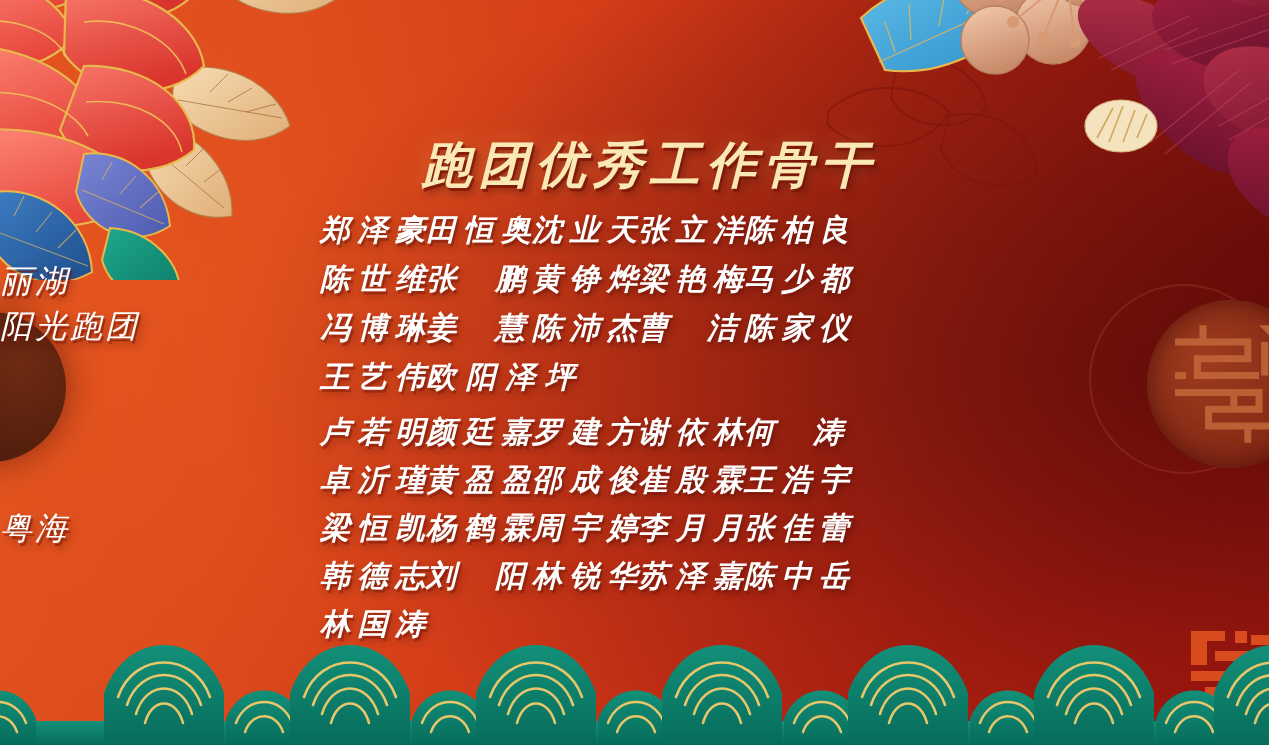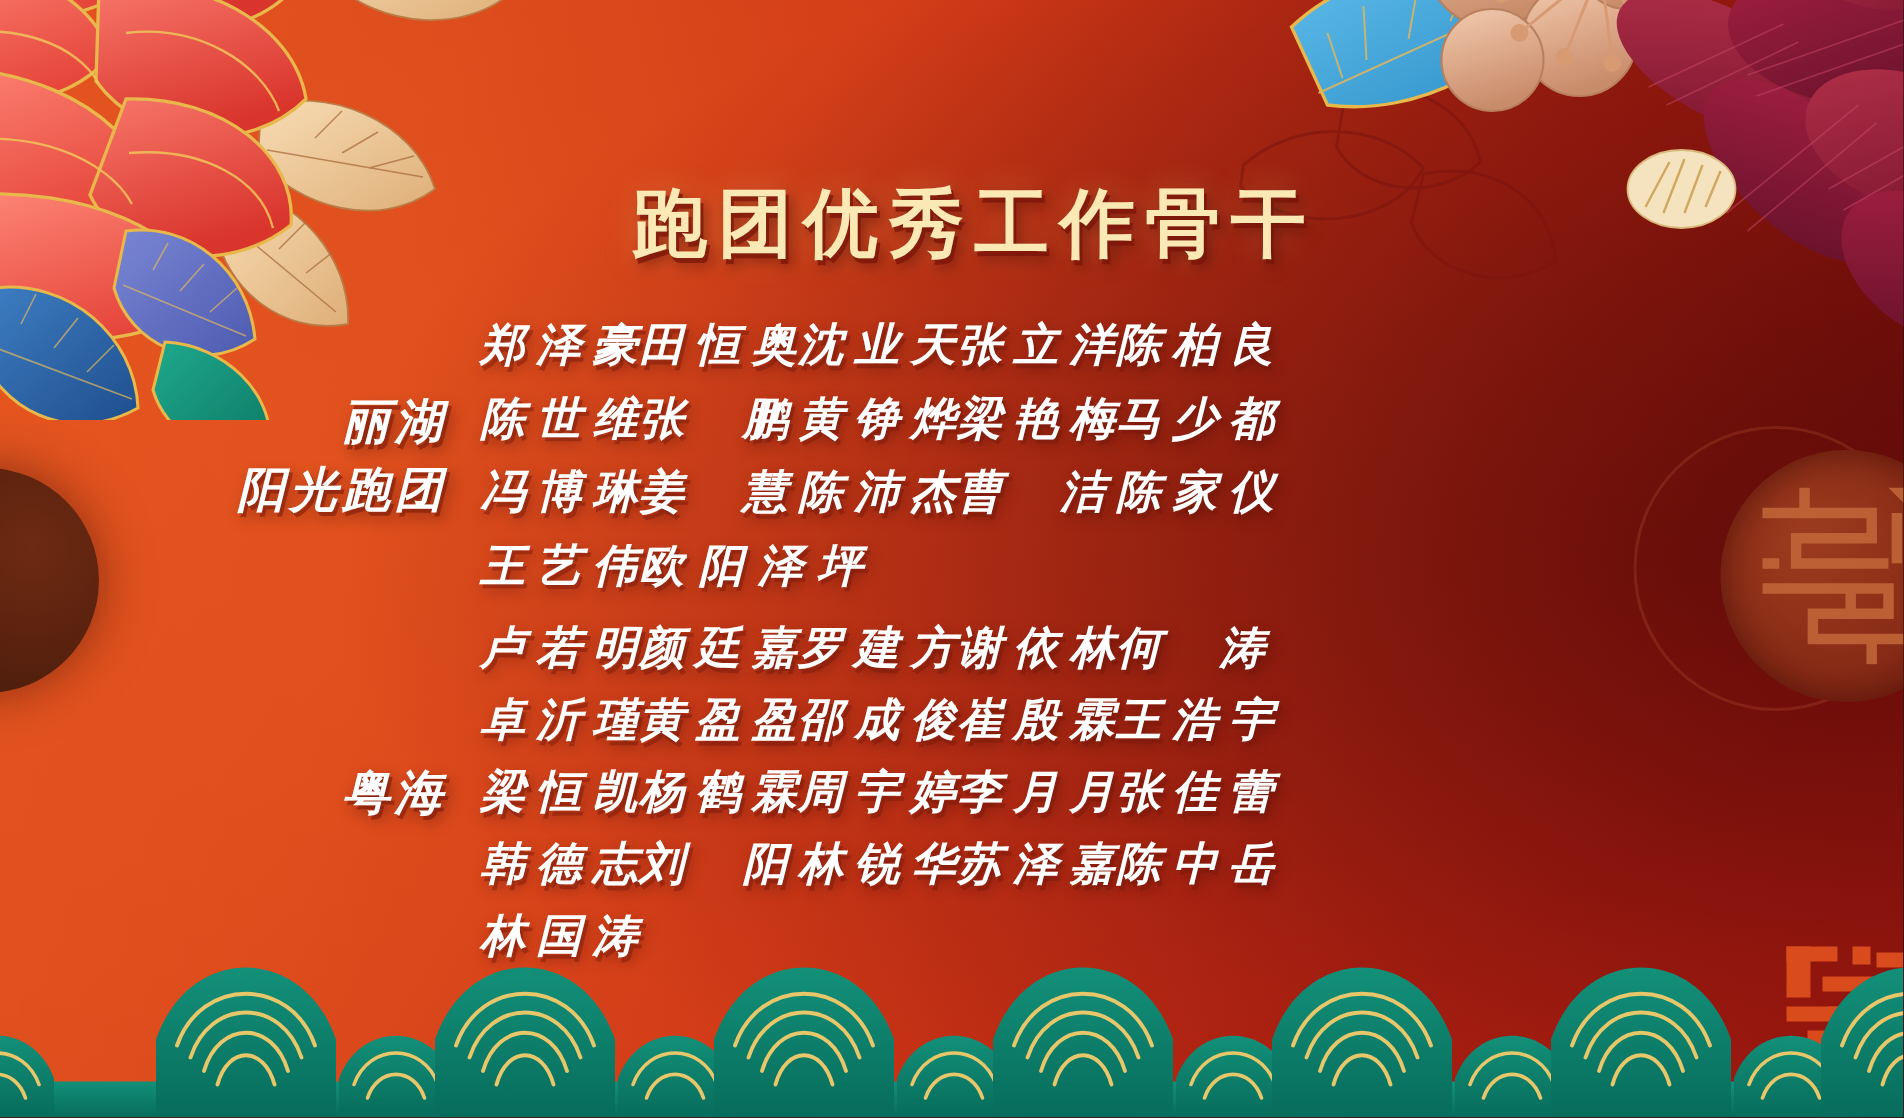--- a/index.html
+++ b/index.html
@@ -58,45 +58,46 @@
 
   
   .tl-art{position:absolute;left:-40px;top:-60px;width:430px;height:340px;}
   
   .tr-art{position:absolute;right:-30px;top:-70px;width:500px;height:290px;}
 
   
   .content{position:absolute;inset:0;}
 
   .title{
-    position:absolute;left:0;right:0;top:116px;
+    position:absolute;left:0;right:0;top:132px;
     text-align:center;
     font-family:"DejaVu Serif","Liberation Serif",serif;
     font-size:50px;font-weight:700;letter-spacing:7px;
+    font-style:italic;
     color:#FAE9B4;
     text-shadow:
        2px 3px 0 rgba(120,20,8,.72),
        4px 5px 9px rgba(70,8,4,.55),
        0 0 22px rgba(255,210,120,.30);
     padding-left:30px;
   }
 
   .panel{
     position:absolute;left:0;top:206px;width:1269px;
   }
 
   .grp{
     display:flex;align-items:center;
     margin-bottom:6px;
   }
   .grp-label{
     width:320px;flex:0 0 320px;
-    text-align:right;padding-right:22px;
+    text-align:left;padding-right:22px;
     font-family:"DejaVu Serif","Liberation Serif",serif;
-    font-weight:700;font-style:italic;
+    font-weight:400;font-style:italic;
     font-size:32px;line-height:1.40;letter-spacing:3px;
     color:#FFFFFF;
     text-shadow:2px 3px 0 rgba(120,24,10,.55), 3px 5px 10px rgba(60,8,4,.45);
   }
   .grp-label .l2{display:block;}
 
   .names{flex:1 1 auto;}
   .nrow{
     display:flex;
     height:49px;align-items:center;

